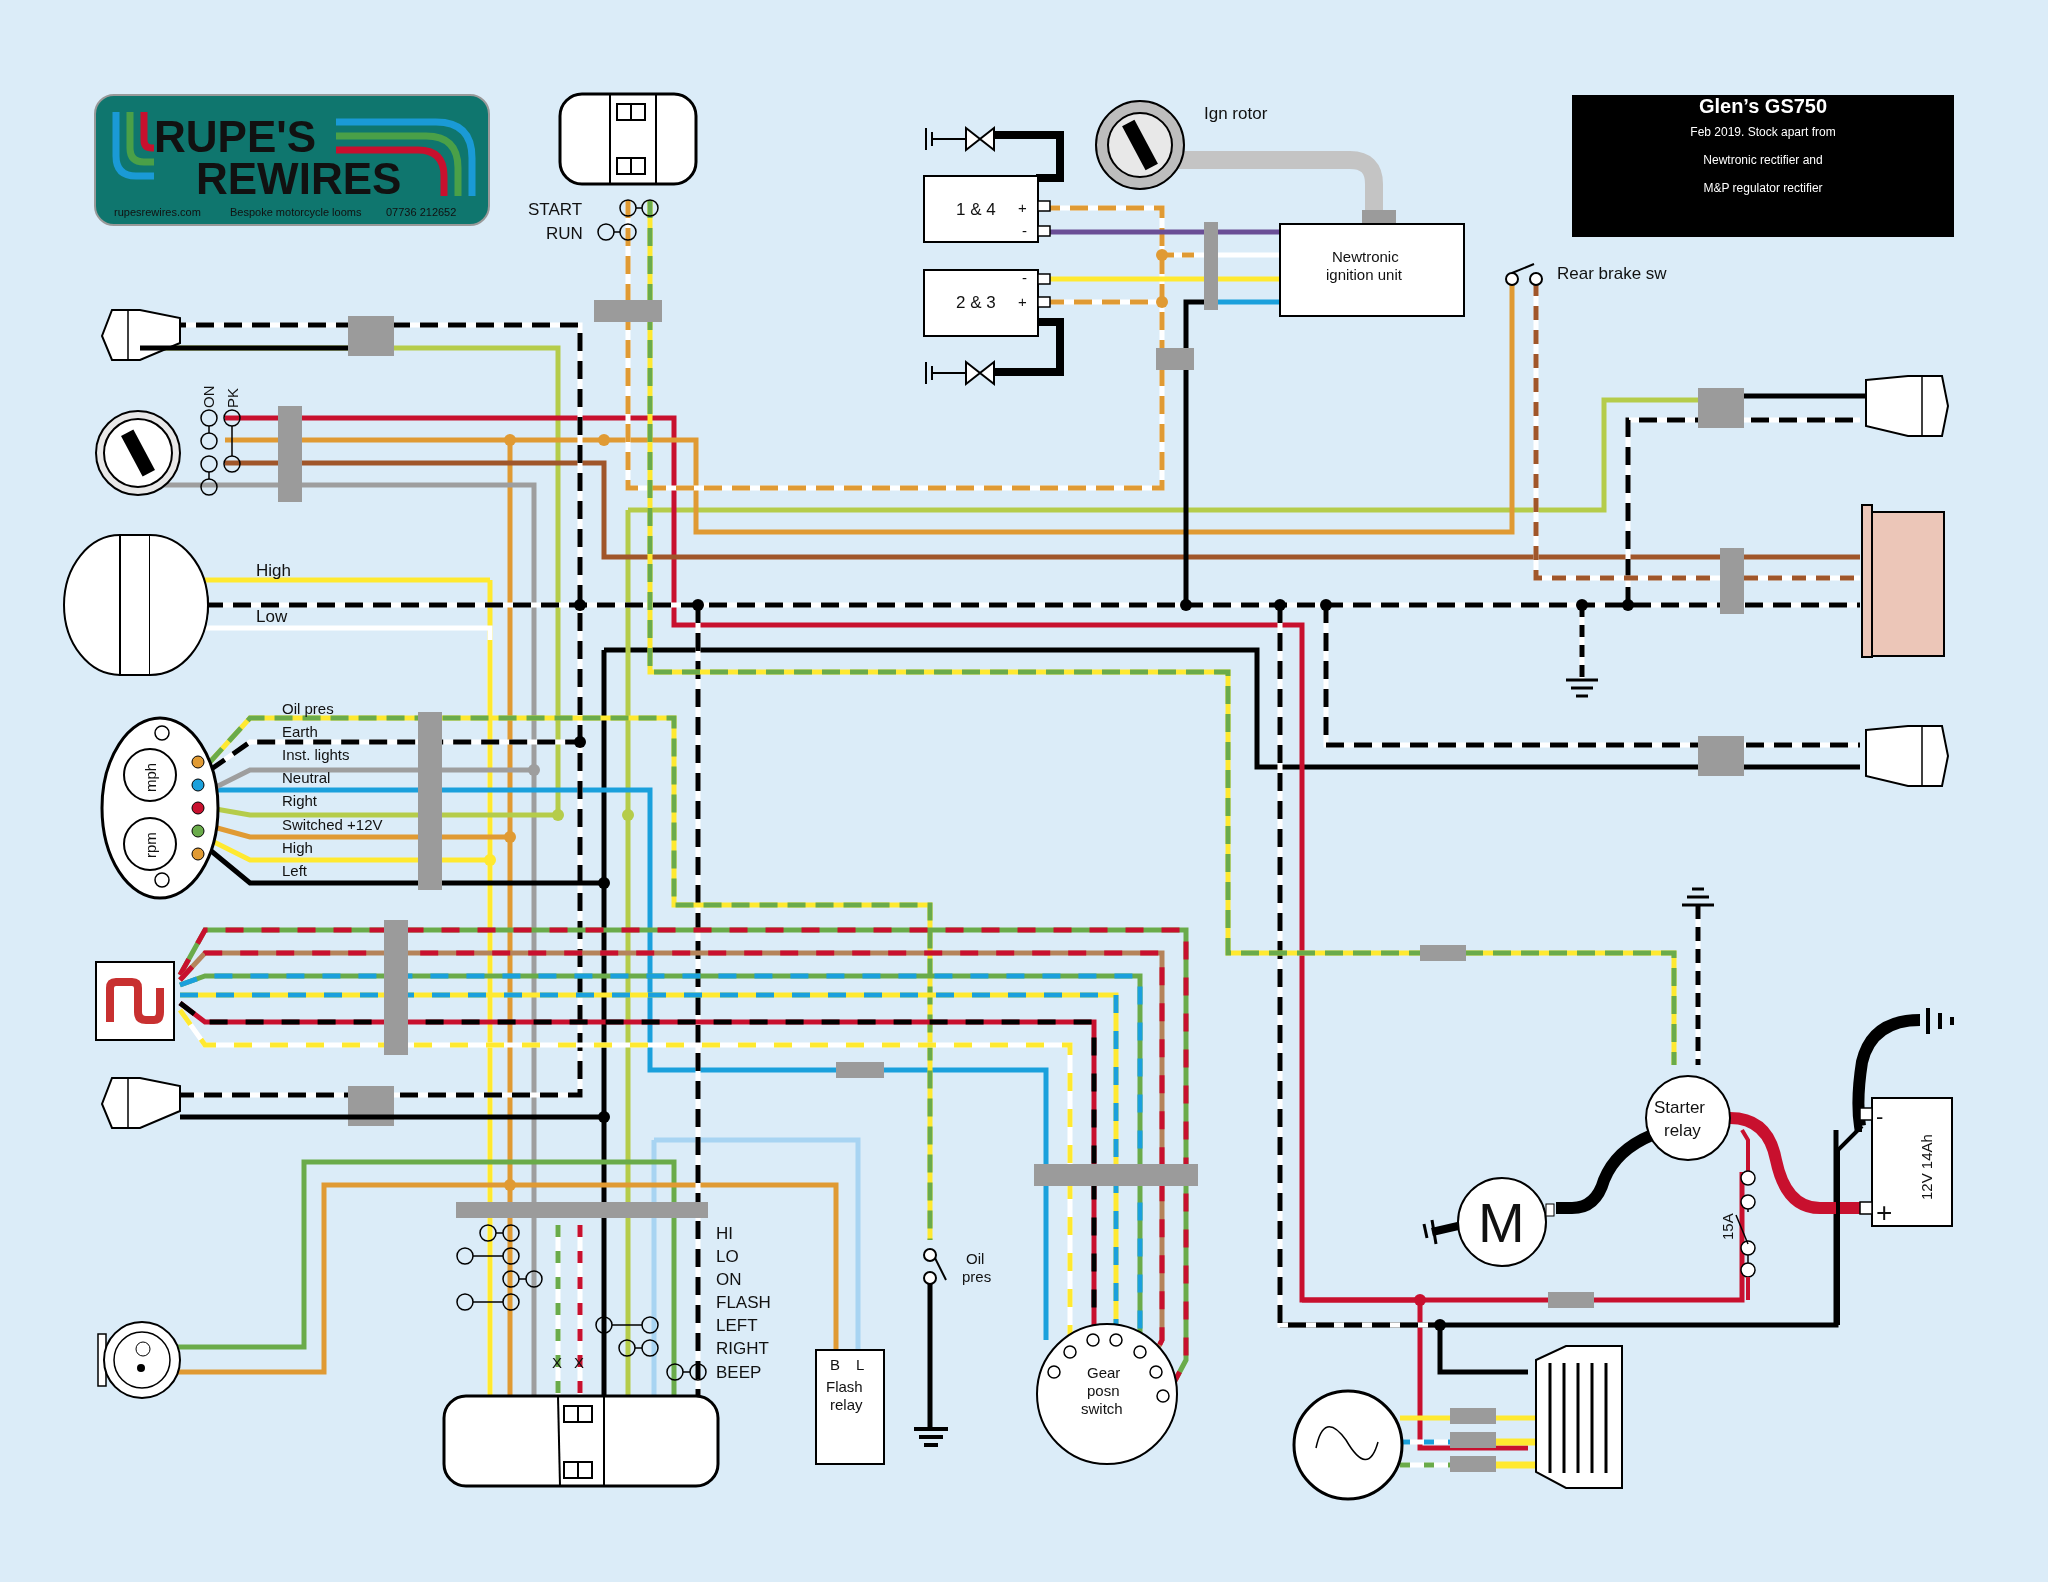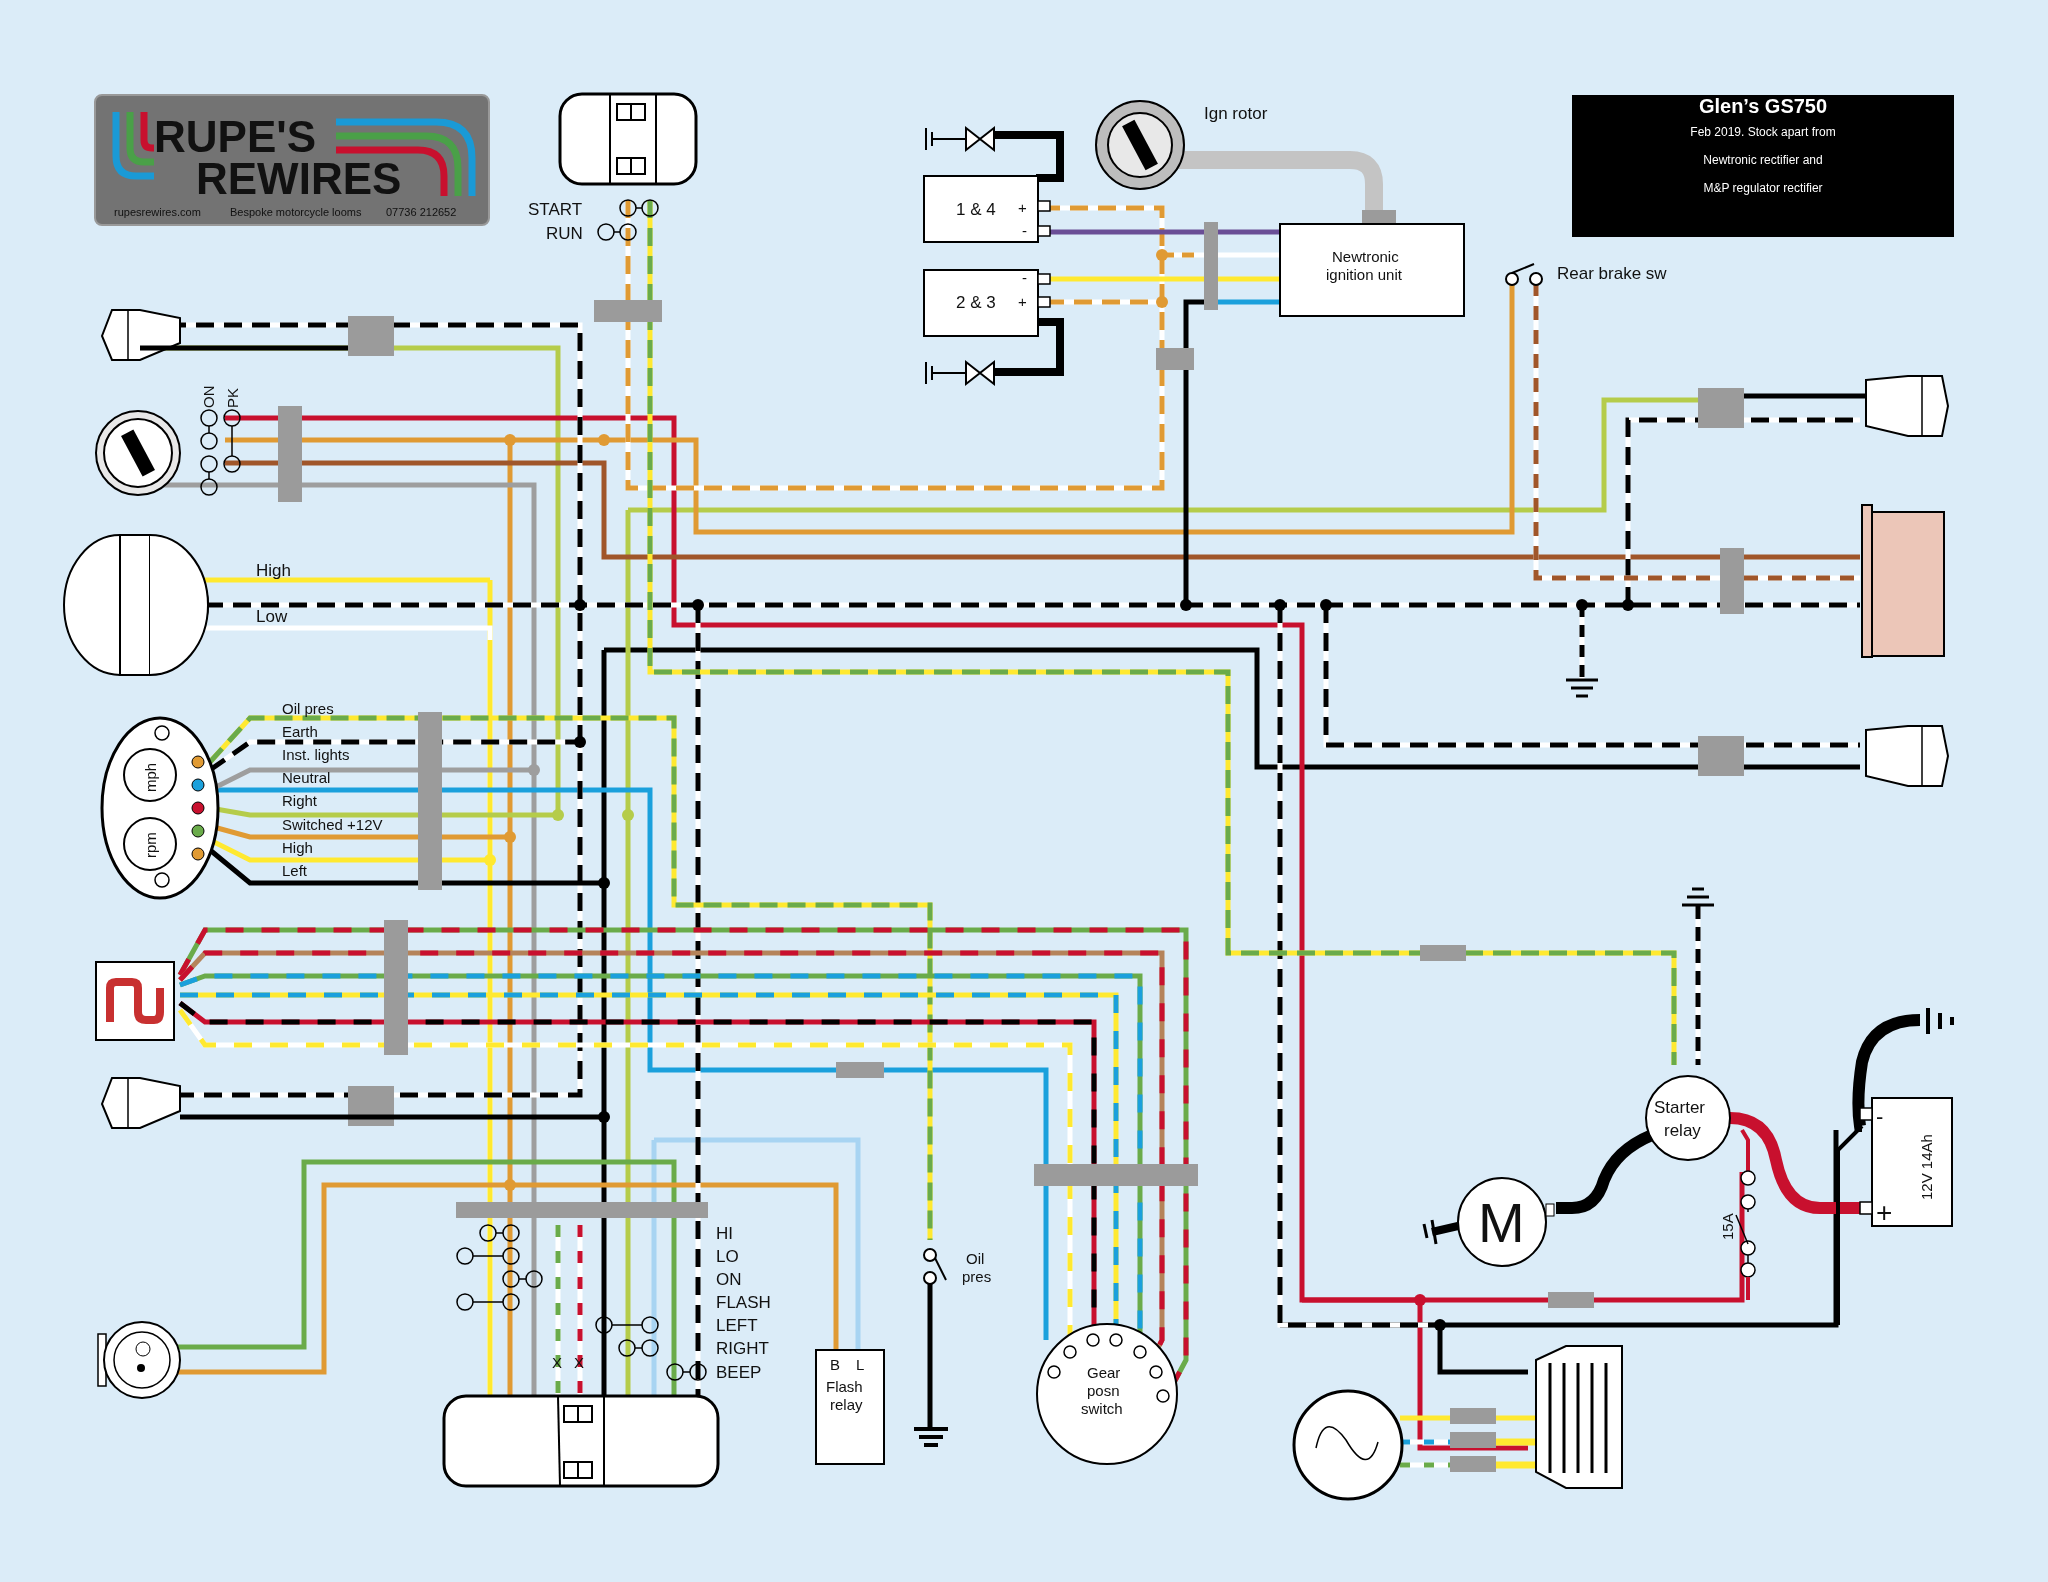--- a/index.html
+++ b/index.html
@@ -1,21 +1,21 @@
 <!DOCTYPE html>
 <html><head>
 <meta charset="utf-8">
 <style>
   html, body { margin:0; padding:0; }
   body { width:2048px; height:1582px; background:#dbecf8; font-family:"Liberation Sans", sans-serif; position:relative; overflow:hidden; }
   svg#diagram { position:absolute; left:0; top:0; }
   svg text { font-family:"Liberation Sans", sans-serif; fill:#111; }
   .lbl { font-size:17px; }
   .sm { font-size:15px; }
-  .logo-box { position:absolute; left:94px; top:94px; width:392px; height:128px; background:#737373; border:2px solid #999; border-radius:8px; }
+  .logo-box { position:absolute; left:94px; top:94px; width:392px; height:128px; background:#0f766e; border:2px solid #999; border-radius:20px; }
   .title-box { position:absolute; left:1572px; top:95px; width:382px; height:142px; background:#000; color:#fff; text-align:center; }
   .title-box .t1 { font-size:20px; font-weight:bold; margin-top:0; }
   .title-box .t2 { font-size:12px; line-height:28px; }
 </style>
 </head>
 <body>
 
 <div class="logo-box">
   <svg width="392" height="128" style="position:absolute;left:0;top:0">
     <g fill="none" stroke-width="7">

